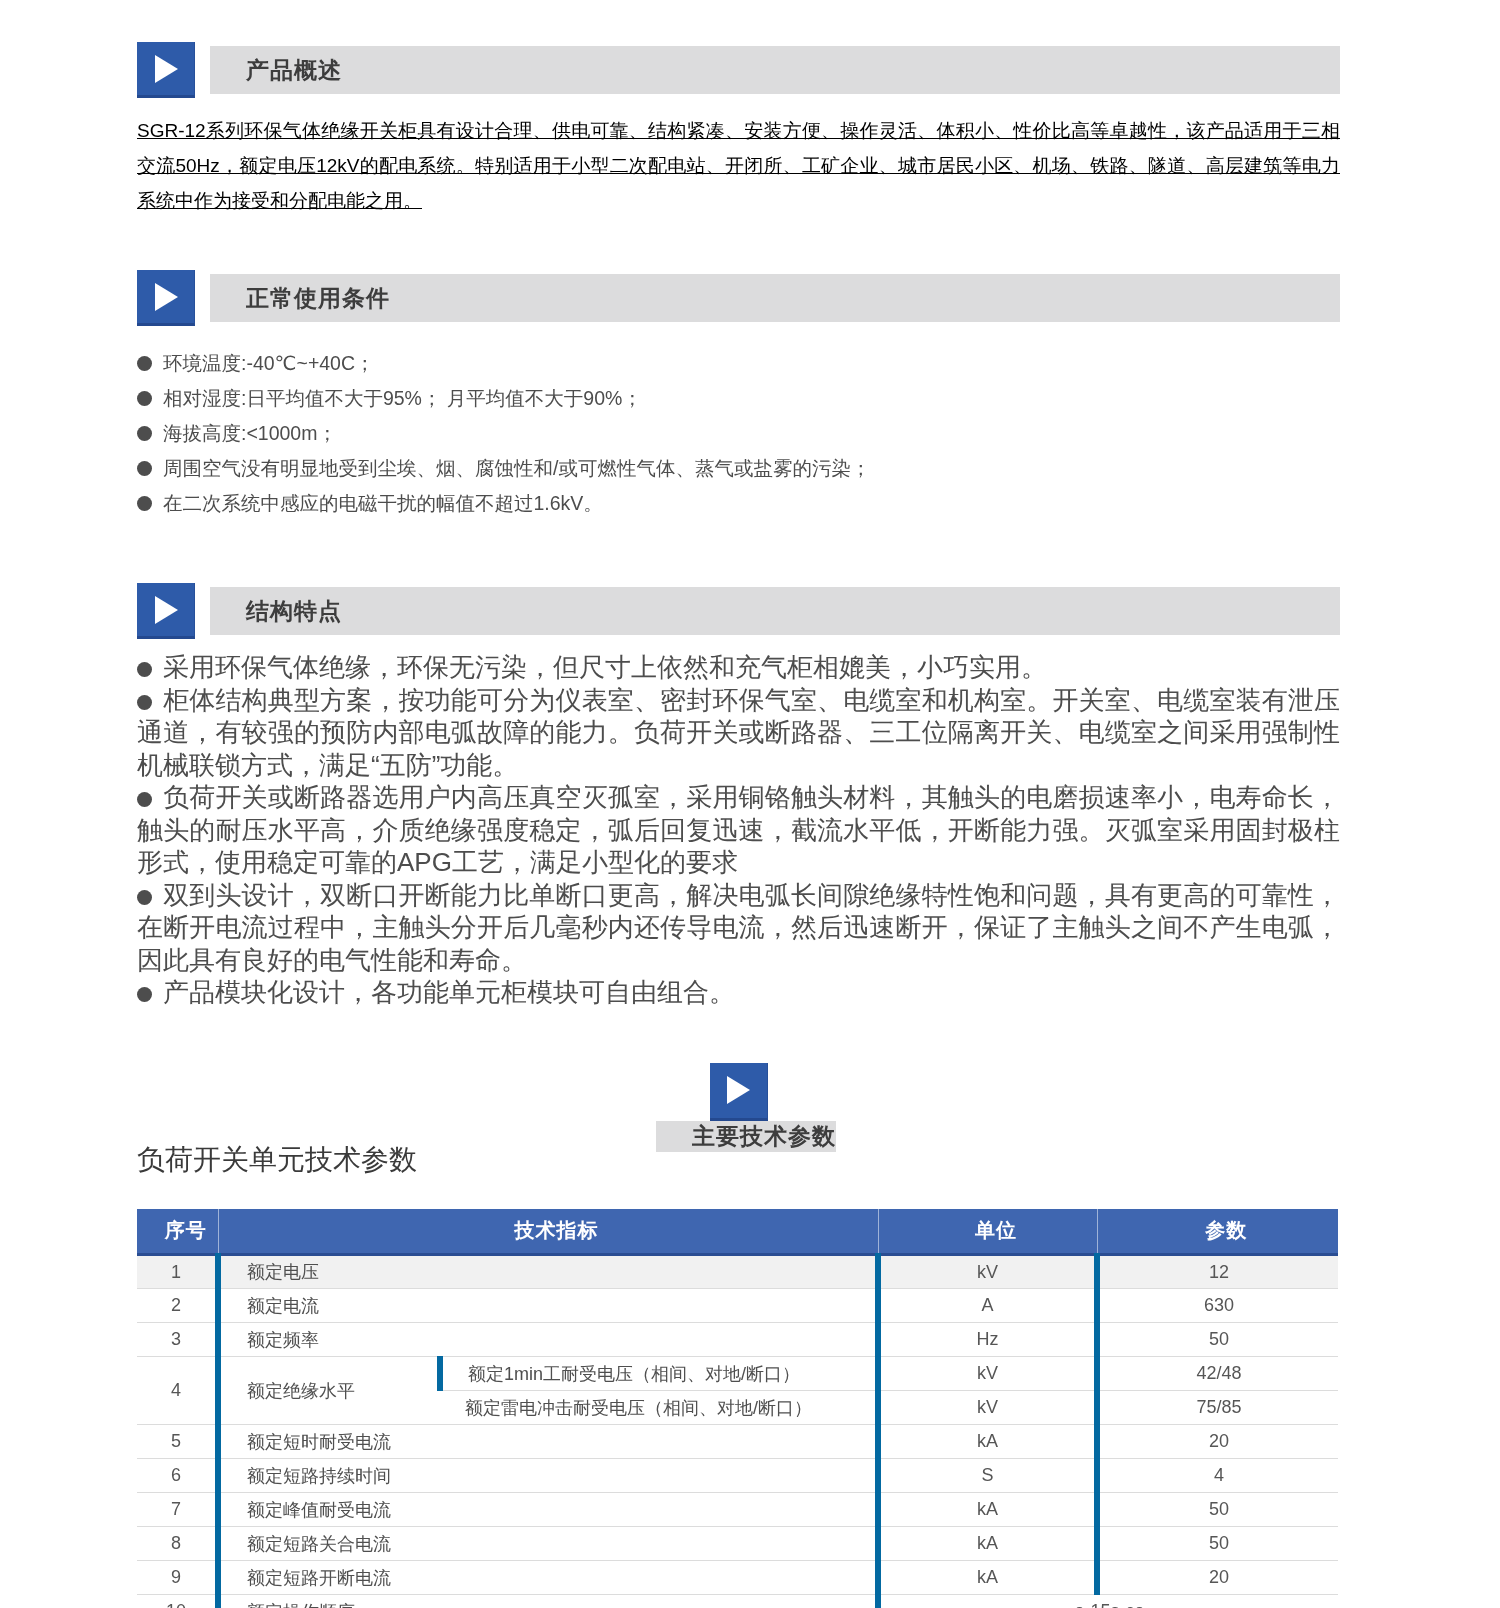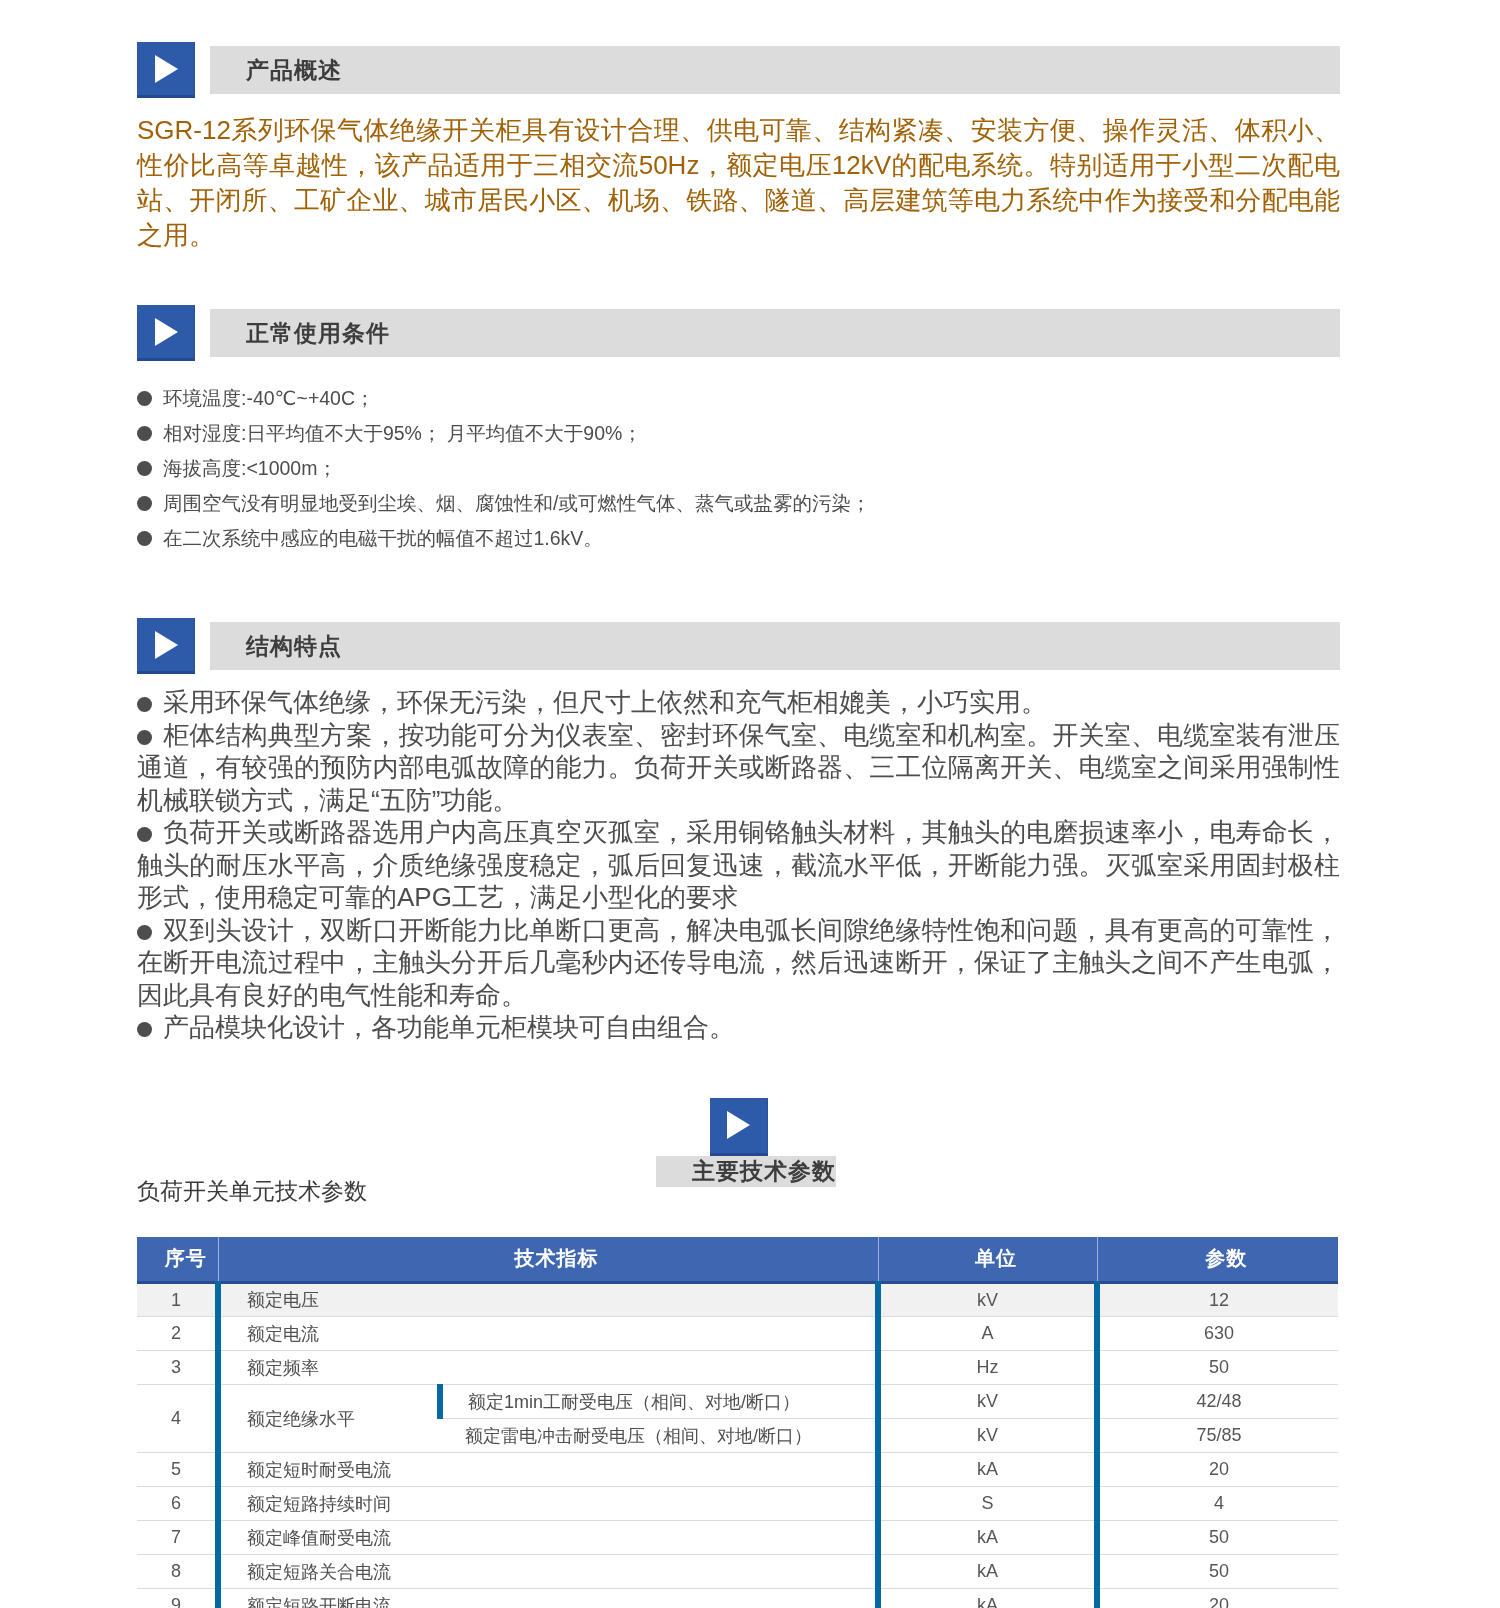--- a/index.html
+++ b/index.html
@@ -20,39 +20,40 @@
   }
   .sec-icon svg { display:block; }
   .sec-bar {
     flex:1; height:48px; background:#dcdcdd; margin-left:15px;
     display:flex; align-items:center; padding-left:36px;
   }
   .sec-title { font-size:23px; color:#3d3d3d; font-weight:600; letter-spacing:1px; }
 
   
   .para {
-    margin-top:15px; font-size:26px; line-height:35px; color:#a16207;
+    margin-top:15px; font-size:19px; line-height:35px; color:#000000;
     text-align:justify;
+    text-decoration:underline;
   }
   ul.plain { list-style:none; }
   .cond-list { margin-top:20px; }
   .cond-list li { font-size:19.5px; line-height:35px; color:#4d4d4d; }
   .feat-list { margin-top:12px; }
   .feat-list li { font-size:26px; line-height:32.5px; color:#4d4d4d; text-align:justify; }
   .dot {
     display:inline-block; width:15px; height:15px; border-radius:50%;
     background:#4d4d4d; margin-right:11px; vertical-align:-1px;
   }
 
   .sec1 { margin-top:42px; }
   .sec2 { margin-top:52px; }
   .sec3 { margin-top:62px; }
   .sec4 { margin-top:54px;flex-direction:column; }
 
-  .subtitle { margin-top:22px; font-size:23px; color:#3a3a3a; }
+  .subtitle { margin-top:22px; font-size:28px; color:#3a3a3a; }
 
   
   .tbl-wrap { margin-top:30px; position:relative; }
   table { border-collapse:collapse; width:1201px; table-layout:fixed; }
   col.c1 { width:81px; } col.c2 { width:222px; } col.c3 { width:438px; }
   col.c4 { width:219px; } col.c5 { width:241px; }
   thead th {
     background:#3f66b0; color:#ffffff; font-size:20px; font-weight:600;
     height:46px; text-align:center; border-bottom:3px solid #2a4d92;
     letter-spacing:1px;

